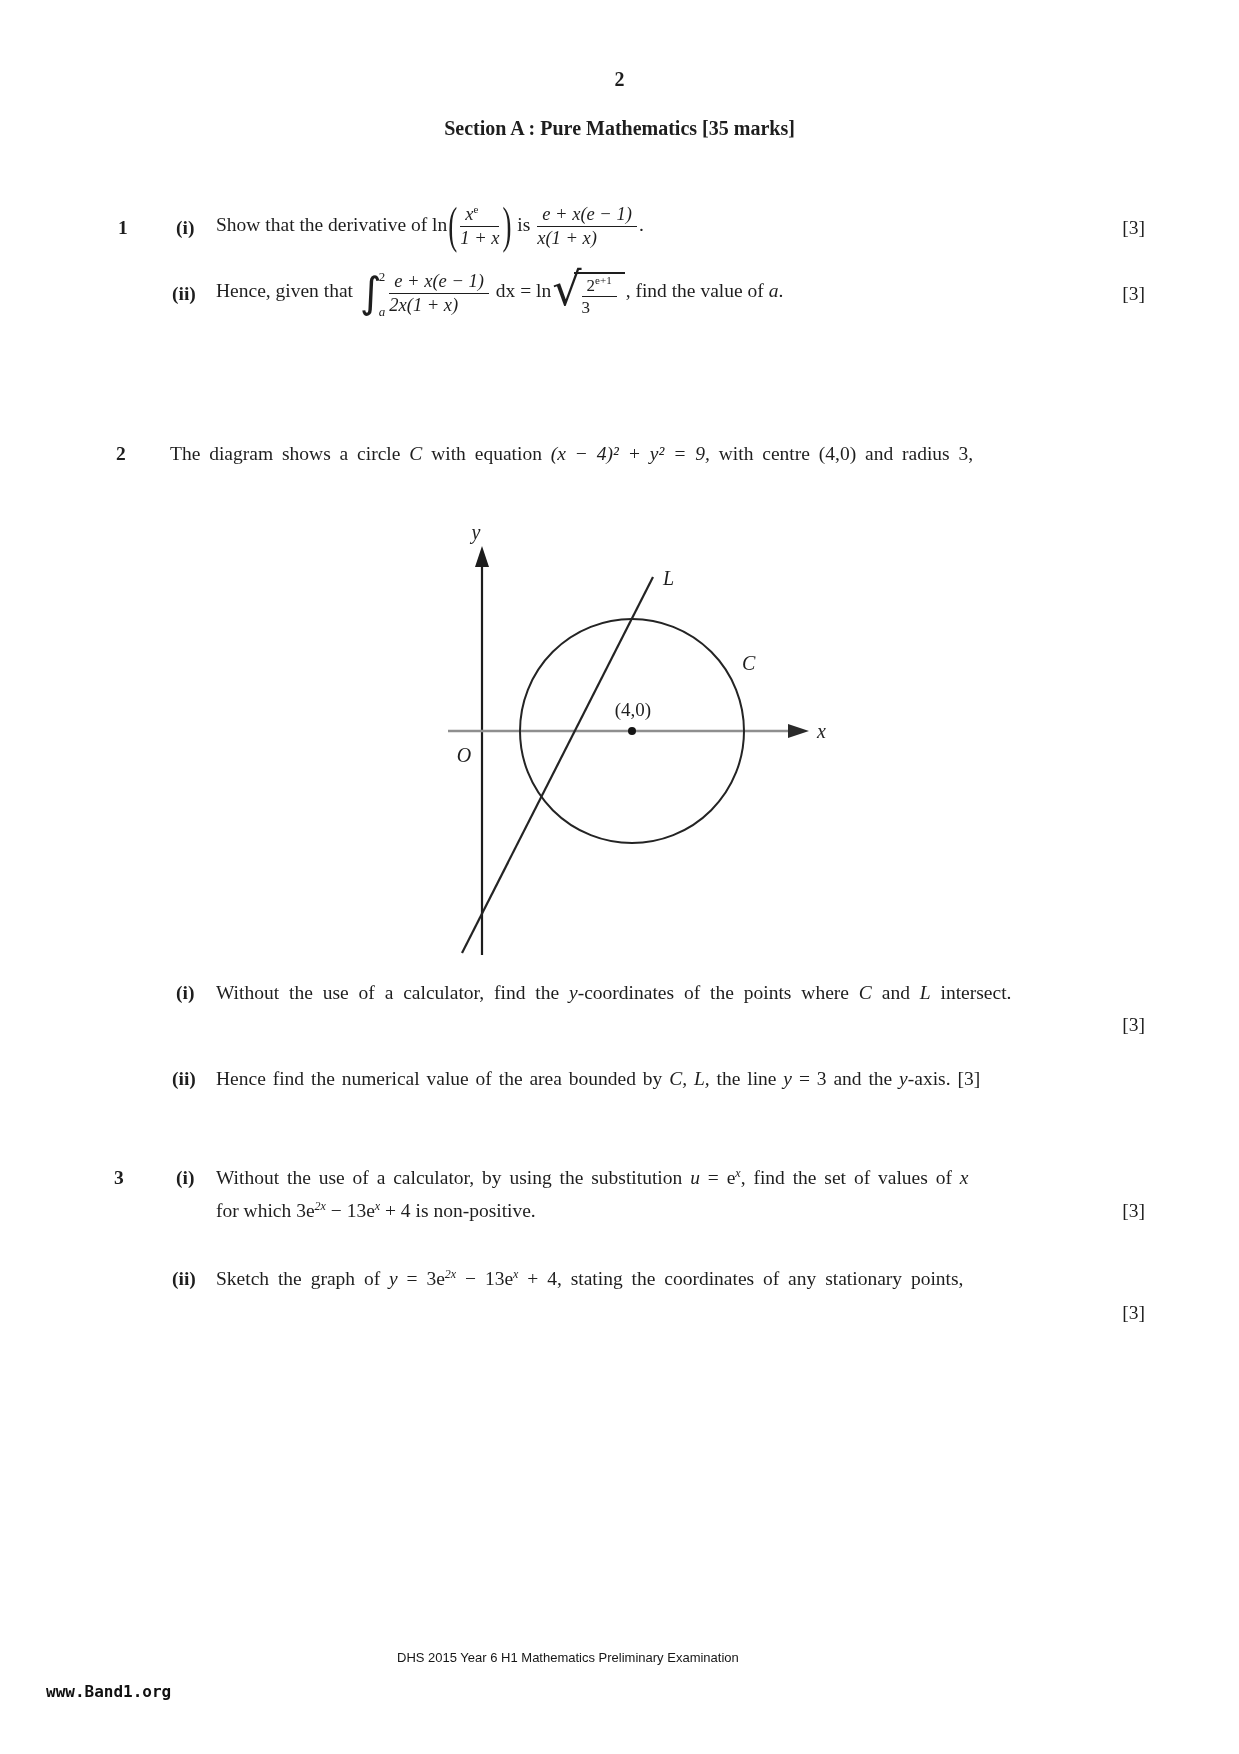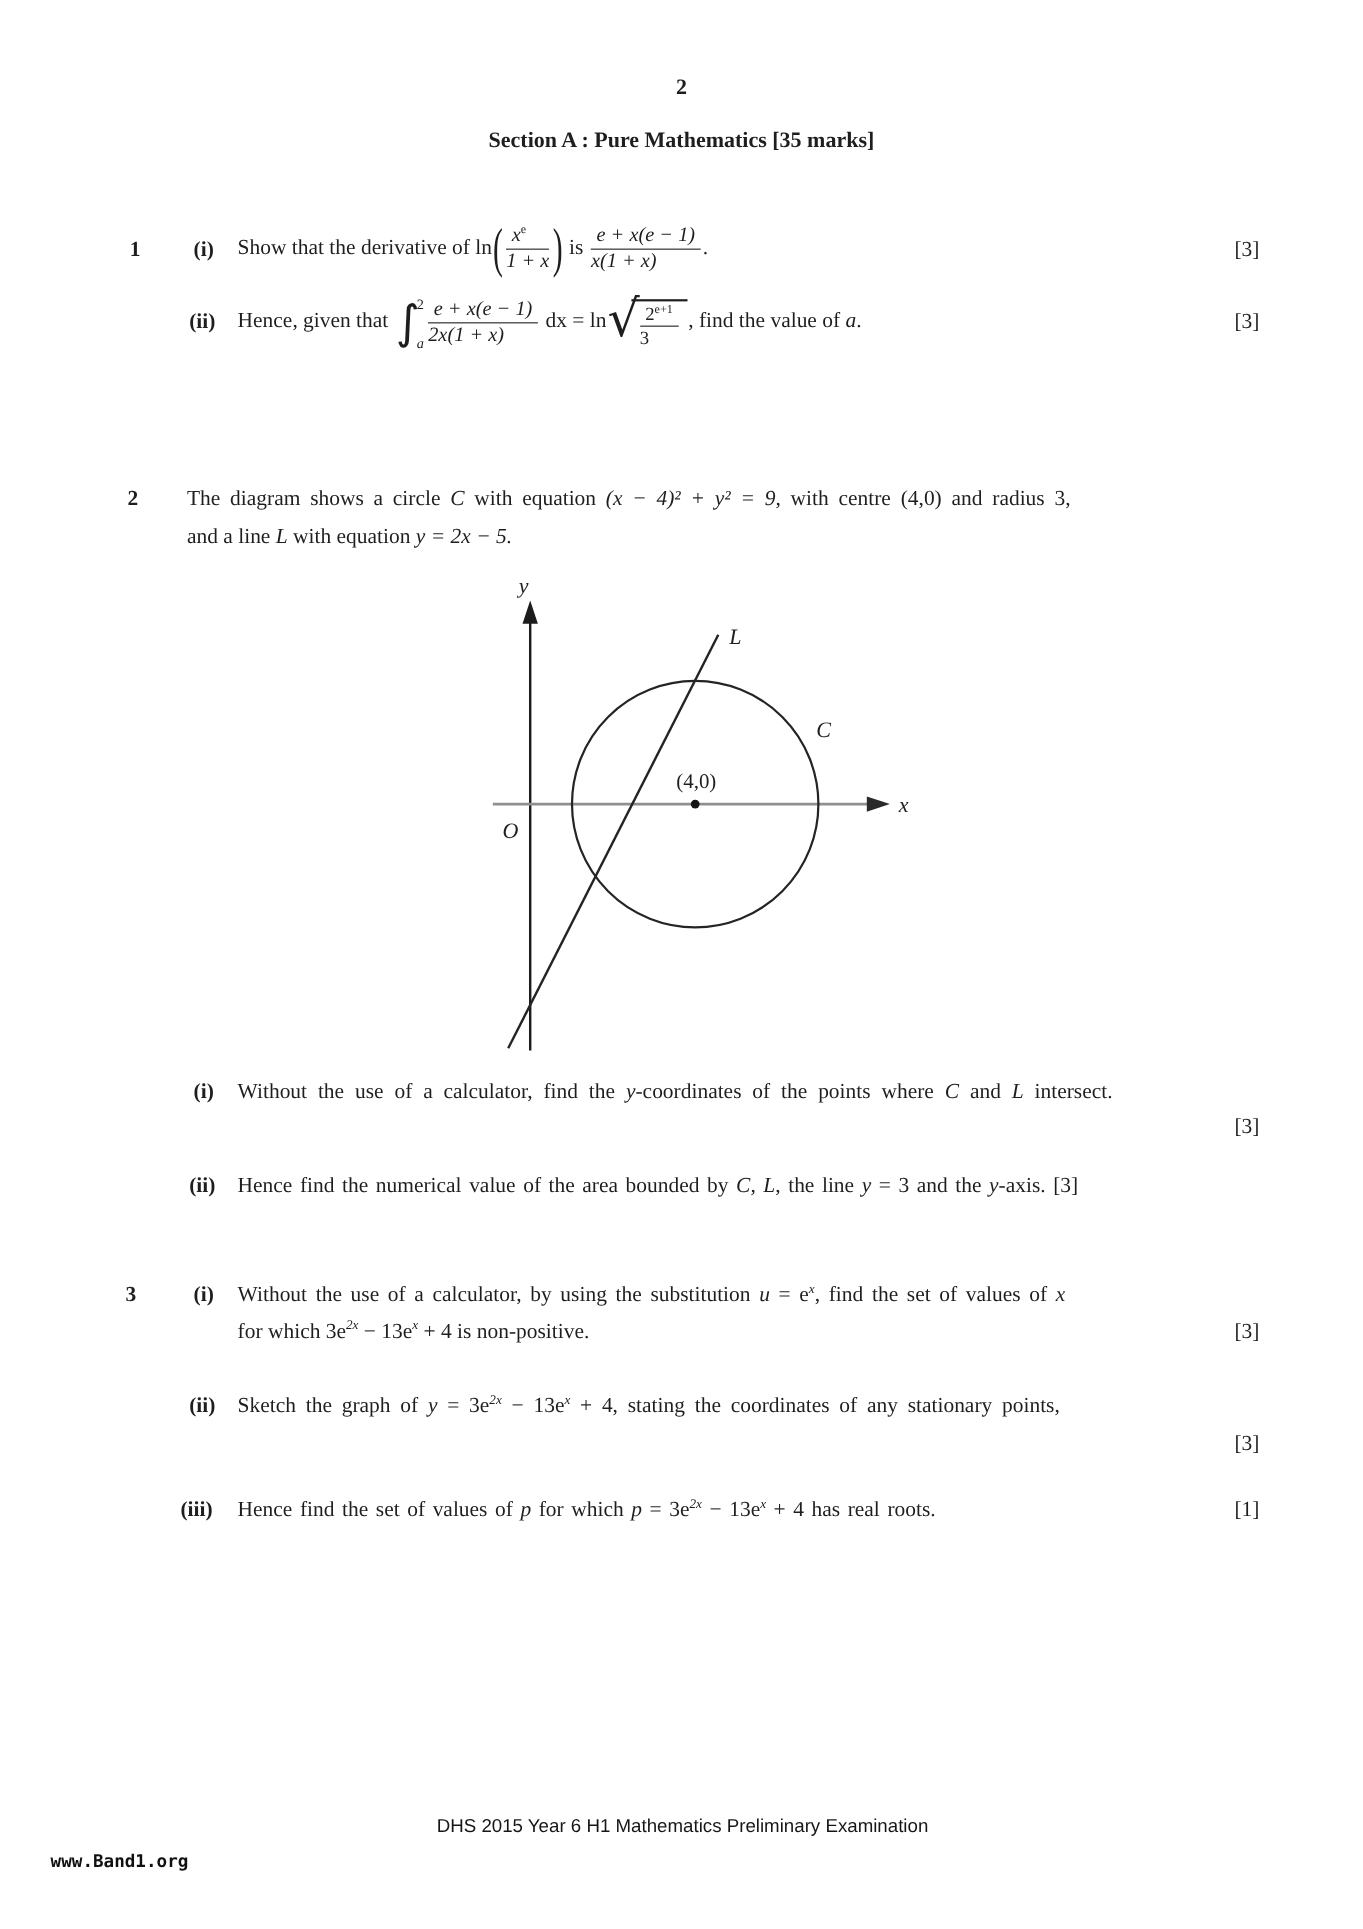--- a/index.html
+++ b/index.html
@@ -29,21 +29,21 @@
             font-size:13px;line-height:13px;margin-left:-3px;padding-top:2px;}
   .int-lims .lo{font-style:italic;}
   .sqrtgrp{display:inline-flex;align-items:flex-start;vertical-align:middle;margin:0 1px;}
   .radsign{font-family:"DejaVu Sans",sans-serif;font-size:46px;line-height:0.9;margin-right:-8px;}
   .radbody{display:inline-flex;border-top:2px solid #1e1e1e;padding:2px 6px 0 6px;margin-top:3px;}
   .radbody .frac{font-size:17px;line-height:19px;}
   .diagram-svg{position:absolute;left:420px;top:515px;}
   .dlabel{font-family:"Liberation Serif",serif;font-style:italic;font-size:20px;fill:#1e1e1e;}
   .dcoord{font-family:"Liberation Serif",serif;font-size:19px;fill:#1e1e1e;}
   .footer{position:absolute;left:397px;top:1650px;font-family:"Liberation Sans",sans-serif;
-          font-size:17px;color:#161616;}
+          font-size:13px;color:#161616;}
   .watermark{position:absolute;left:46px;top:1682px;font-family:"DejaVu Sans Mono",monospace;
              font-size:16px;font-weight:bold;color:#101010;}
 </style>
 </head>
 <body>
 
 <div class="page">
 
   <div class="center pageno">2</div>
   <div class="center section-title">Section A : Pure Mathematics [35 marks]</div>
@@ -69,21 +69,20 @@
         <span class="radsign">√</span>
         <span class="radbody">
           <span class="frac">
             <span class="num"><span>2</span><sup>e+1</sup></span>
             <span class="den">3</span>
           </span>
         </span>
       </span><span>,  find the value of </span><span class="mi">a</span><span>.</span><span class="marks vc">[3]</span></div>
 
   <div class="row ws4" style="top:441px;left:170px"><span class="qnum" style="left:-54px">2</span><span>The diagram shows a circle </span><span class="mi">C</span><span> with equation </span><span class="mi">(x − 4)² + y² = 9,</span><span> with centre (4,0) and radius 3,</span></div>
-  <div class="row" style="top:476px;left:170px"><span>and a line </span><span class="mi">L</span><span> with equation </span><span class="mi">y = 2x − 5.</span></div>
 
   <svg class="diagram-svg" width="420" height="445" viewBox="0 0 420 445">
     <line x1="62" y1="50" x2="62" y2="440" stroke="#1c1c1c" stroke-width="2.2"></line>
     <polygon points="62,31 55,52 69,52" fill="#1c1c1c"></polygon>
     <line x1="28" y1="216" x2="372" y2="216" stroke="#8f8f8f" stroke-width="2.6"></line>
     <polygon points="389,216 368,209 368,223" fill="#2a2a2a"></polygon>
     <circle cx="212" cy="216" r="112" fill="none" stroke="#242424" stroke-width="2"></circle>
     <line x1="42" y1="438" x2="233" y2="62" stroke="#242424" stroke-width="2.2"></line>
     <circle cx="212" cy="216" r="4" fill="#141414"></circle>
     <text x="56" y="24" text-anchor="middle" class="dlabel">y</text>
@@ -100,18 +99,17 @@
     </div>
 
   <div class="row ws2" style="top:1066px"><span class="plabel" style="left:-44px">(ii)</span><span>Hence find the numerical value of the area bounded by </span><span class="mi">C, L,</span><span> the line </span><span class="mi">y</span><span> = 3</span><span> and the </span><span class="mi">y</span><span>-axis. </span><span>[3]</span></div>
 
   <div class="row ws3" style="top:1165px"><span class="qnum" style="left:-102px">3</span><span class="plabel">(i)</span><span>Without the use of a calculator, by using the substitution </span><span class="mi">u</span><span> = e</span><sup class="mi">x</sup><span>, find the set of values of </span><span class="mi">x</span></div>
   <div class="row" style="top:1198px"><span>for which </span><span>3e</span><sup class="mi">2x</sup><span> − 13e</span><sup class="mi">x</sup><span> + 4</span><span> is non-positive.</span><span class="marks">[3]</span></div>
 
   <div class="row ws4" style="top:1266px"><span class="plabel" style="left:-44px">(ii)</span><span>Sketch the graph of </span><span class="mi">y</span><span> = 3e</span><sup class="mi">2x</sup><span> − 13e</span><sup class="mi">x</sup><span> + 4,</span><span> stating the coordinates of any stationary points,</span></div>
   <div class="row" style="top:1300px"><span class="marks">[3]</span></div>
 
-  <div class="row ws2" style="top:1360px"><span class="plabel" style="left:-52px">(iii)</span><span>Hence find the set of values of </span><span class="mi">p</span><span> for which </span><span class="mi">p</span><span> = 3e</span><sup class="mi">2x</sup><span> − 13e</span><sup class="mi">x</sup><span> + 4</span><span> has real roots.</span><span class="marks">[1]</span></div>
 
   <div class="footer">DHS 2015 Year 6 H1 Mathematics Preliminary Examination</div>
   <div class="watermark">www.Band1.org</div>
 
 </div>
 
 </body></html>

